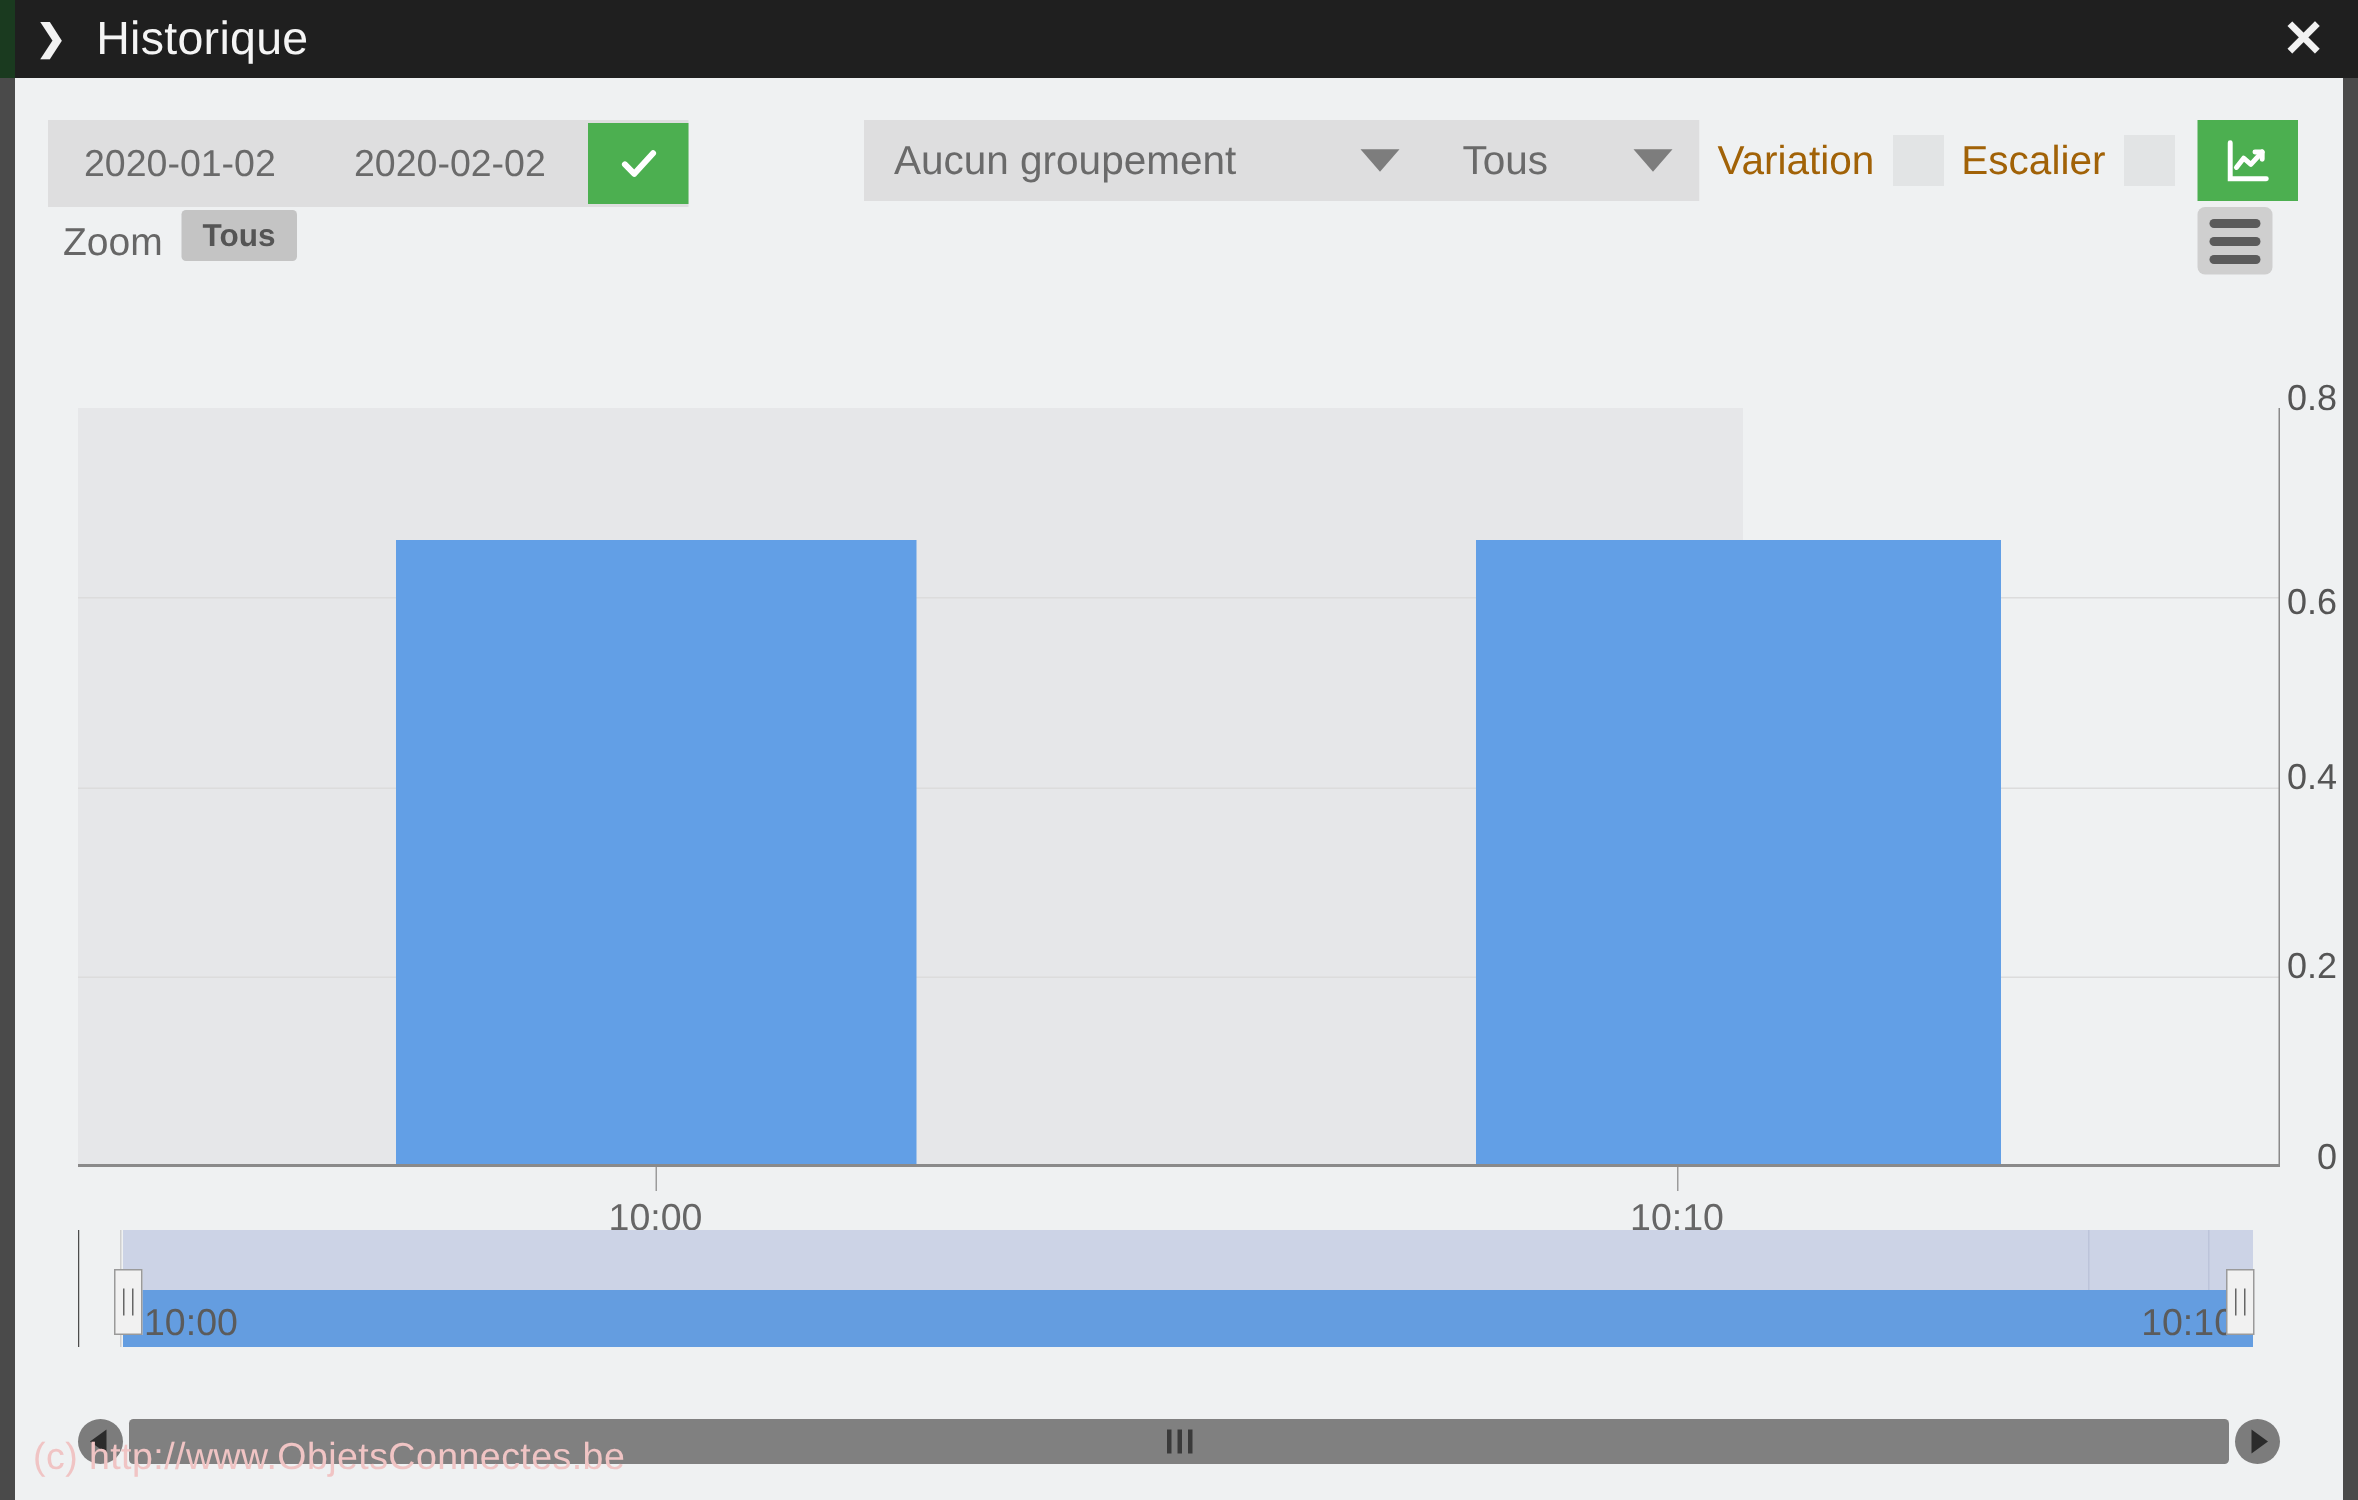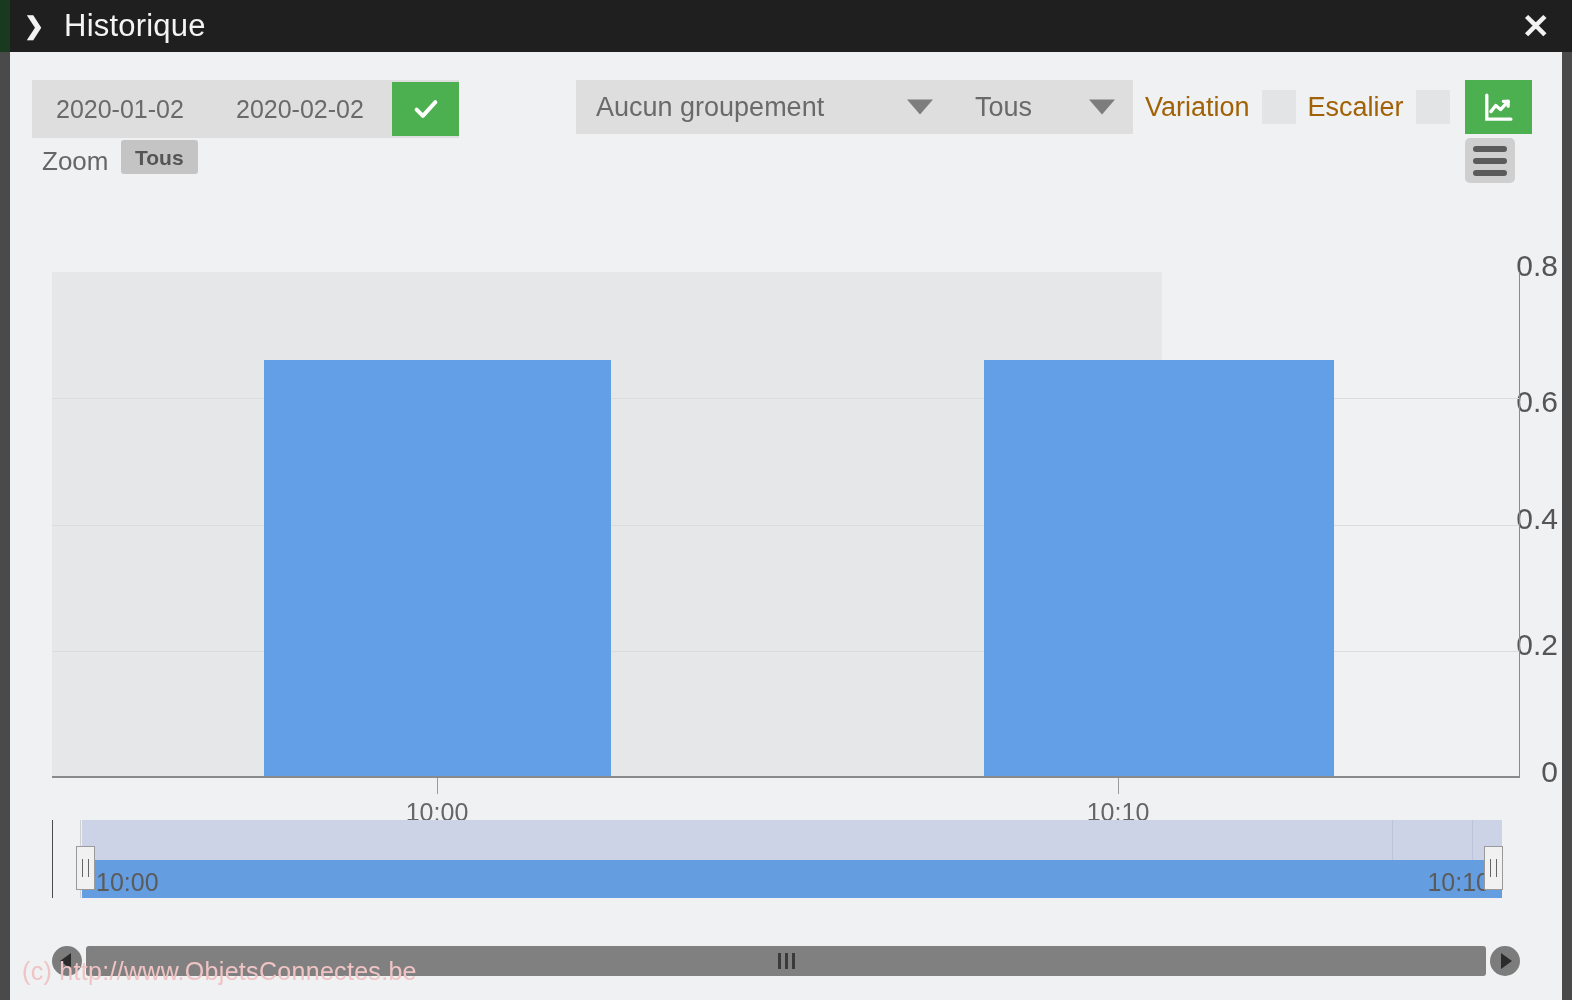--- a/index.html
+++ b/index.html
@@ -267,21 +267,21 @@
     position: absolute;
     color: #666;
     font-size: 25px;
     transform: translateX(-50%);
     white-space: nowrap;
   }
   .ylabel {
     position: absolute;
     right: 4px;
     color: #555;
-    font-size: 30px;
+    font-size: 24px;
     transform: translateY(-50%);
     white-space: nowrap;
   }
 
   
   .navigator {
     position: absolute;
     left: 42px; top: 768px;
     width: 1468px; height: 78px;
   }

